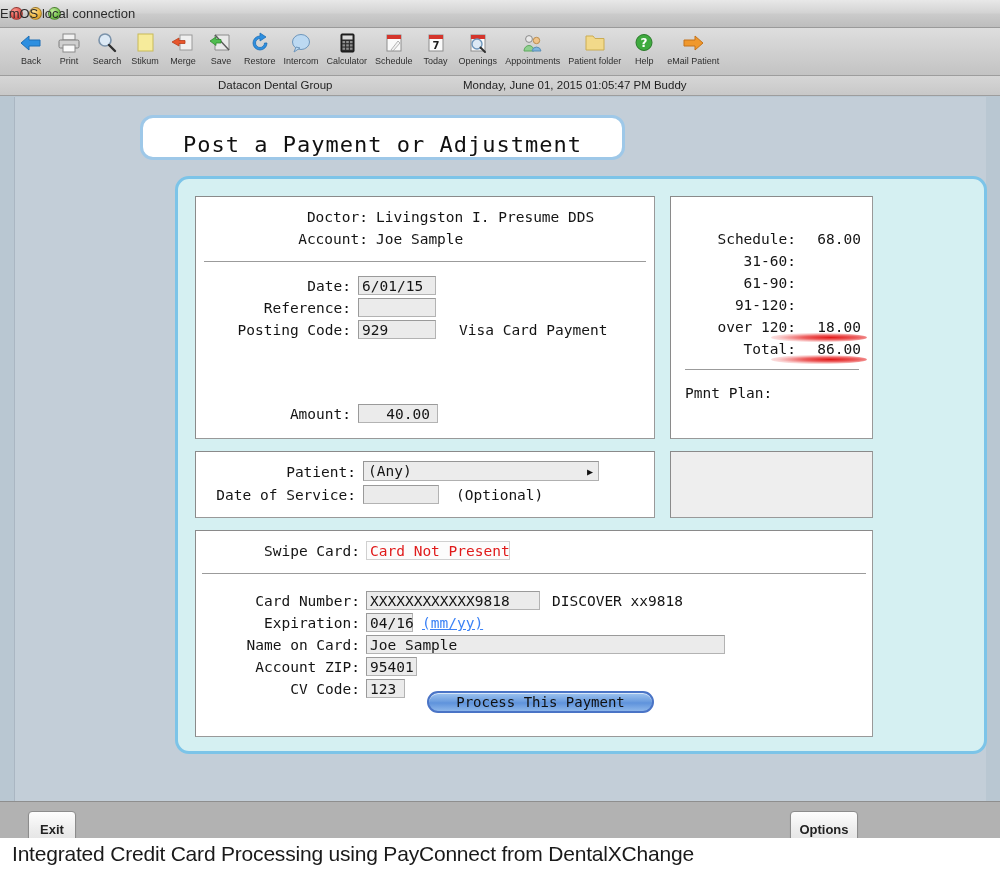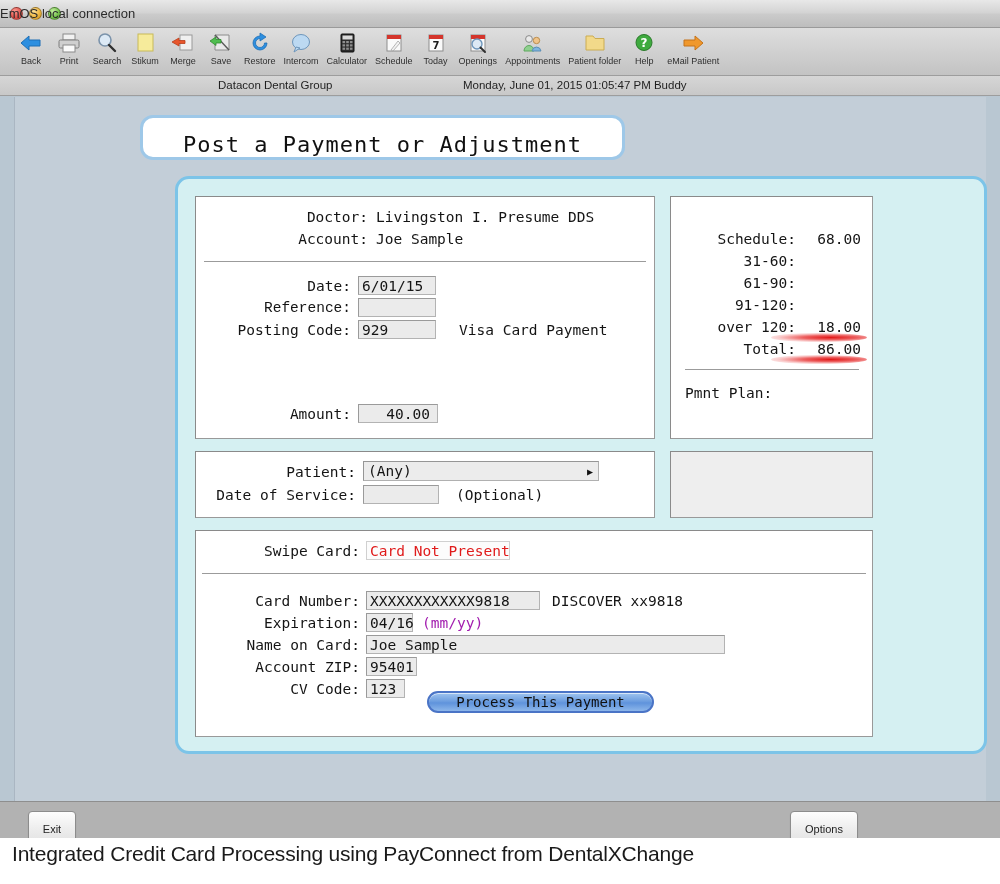--- a/index.html
+++ b/index.html
@@ -85,23 +85,24 @@
     position: absolute; left: 0; top: 801px;
     width: 1000px; height: 37px;
     background: #b2b2b2;
     border-top: 1px solid #8e8e8e;
   }
   .aqua-btn {
     position: absolute; top: 9px;
     height: 36px; min-width: 48px;
     background: linear-gradient(to bottom, #fdfdfd 0%, #ededed 50%, #e0e0e0 100%);
     border: 1px solid #8c8c8c; border-radius: 4px;
-    font-size: 11px; color: #222;
+    font-size: 13px; color: #222;
     display: flex; align-items: center; justify-content: center;
     box-shadow: 0 1px 1px rgba(0,0,0,.15);
+    font-weight: bold;
   }
   #exit-button    { left: 28px; width: 46px; }
   #options-button { left: 790px; width: 68px; }
 
   
   .form-area { position: absolute; left: 0; top: 0; width: 972px; height: 704px; }
 
   
   .title-box {
     position: absolute; left: 125px; top: 18px;
@@ -188,21 +189,21 @@
   
   .redmark {
     position: absolute;
     height: 9px;
     border-radius: 50%;
     background: radial-gradient(ellipse at 62% 50%, rgba(224,10,10,.95) 0%, rgba(230,40,40,.75) 32%, rgba(236,90,90,.30) 62%, rgba(255,255,255,0) 88%);
     pointer-events: none;
   }
 
   .red-text { color: #e01b1b; }
-  .gray-text { color: #a21caf; }
+  .gray-text { color: #3b82f6; text-decoration: underline; }
 
   
   #process-payment-button {
     position: absolute; left: 231px; top: 160px;
     width: 227px; height: 22px;
     background: linear-gradient(to bottom, #9fc4ef 0%, #6e9fe0 45%, #5f93dc 55%, #8cb6ea 100%);
     border: 2px solid #4a74c6;
     border-radius: 11px;
     display: flex; align-items: center; justify-content: center;
     font-family: "DejaVu Sans Mono", monospace;
@@ -431,21 +432,21 @@
           <div class="row mono" style="left:180px; top:12px;">Livingston I. Presume DDS</div>
 
           <div class="row mono" style="left:0; top:34px; width:172px; justify-content:flex-end;">Account:</div>
           <div class="row mono" style="left:180px; top:34px;">Joe Sample</div>
 
           <div class="divider" style="left:8px; top:64px; width:442px;"></div>
 
           <div class="row mono" style="left:0; top:81px; width:155px; justify-content:flex-end;">Date:</div>
           <div class="field" style="position:absolute; left:162px; top:79px; width:78px;">6/01/15</div>
 
-          <div class="row mono" style="left:0; top:103px; width:155px; justify-content:flex-end;font-family:Liberation Mono, monospace;">Reference:</div>
+          <div class="row mono" style="left:0; top:103px; width:155px; justify-content:flex-end;">Reference:</div>
           <div class="field" style="position:absolute; left:162px; top:101px; width:78px;"></div>
 
           <div class="row mono" style="left:0; top:125px; width:155px; justify-content:flex-end;">Posting Code:</div>
           <div class="field" style="position:absolute; left:162px; top:123px; width:78px;">929</div>
           <div class="row mono" style="left:263px; top:125px;">Visa Card Payment</div>
 
 
           <div class="row mono" style="left:0; top:209px; width:155px; justify-content:flex-end;">Amount:</div>
           <div class="field right" style="position:absolute; left:162px; top:207px; width:80px;">40.00</div>
         </div>

